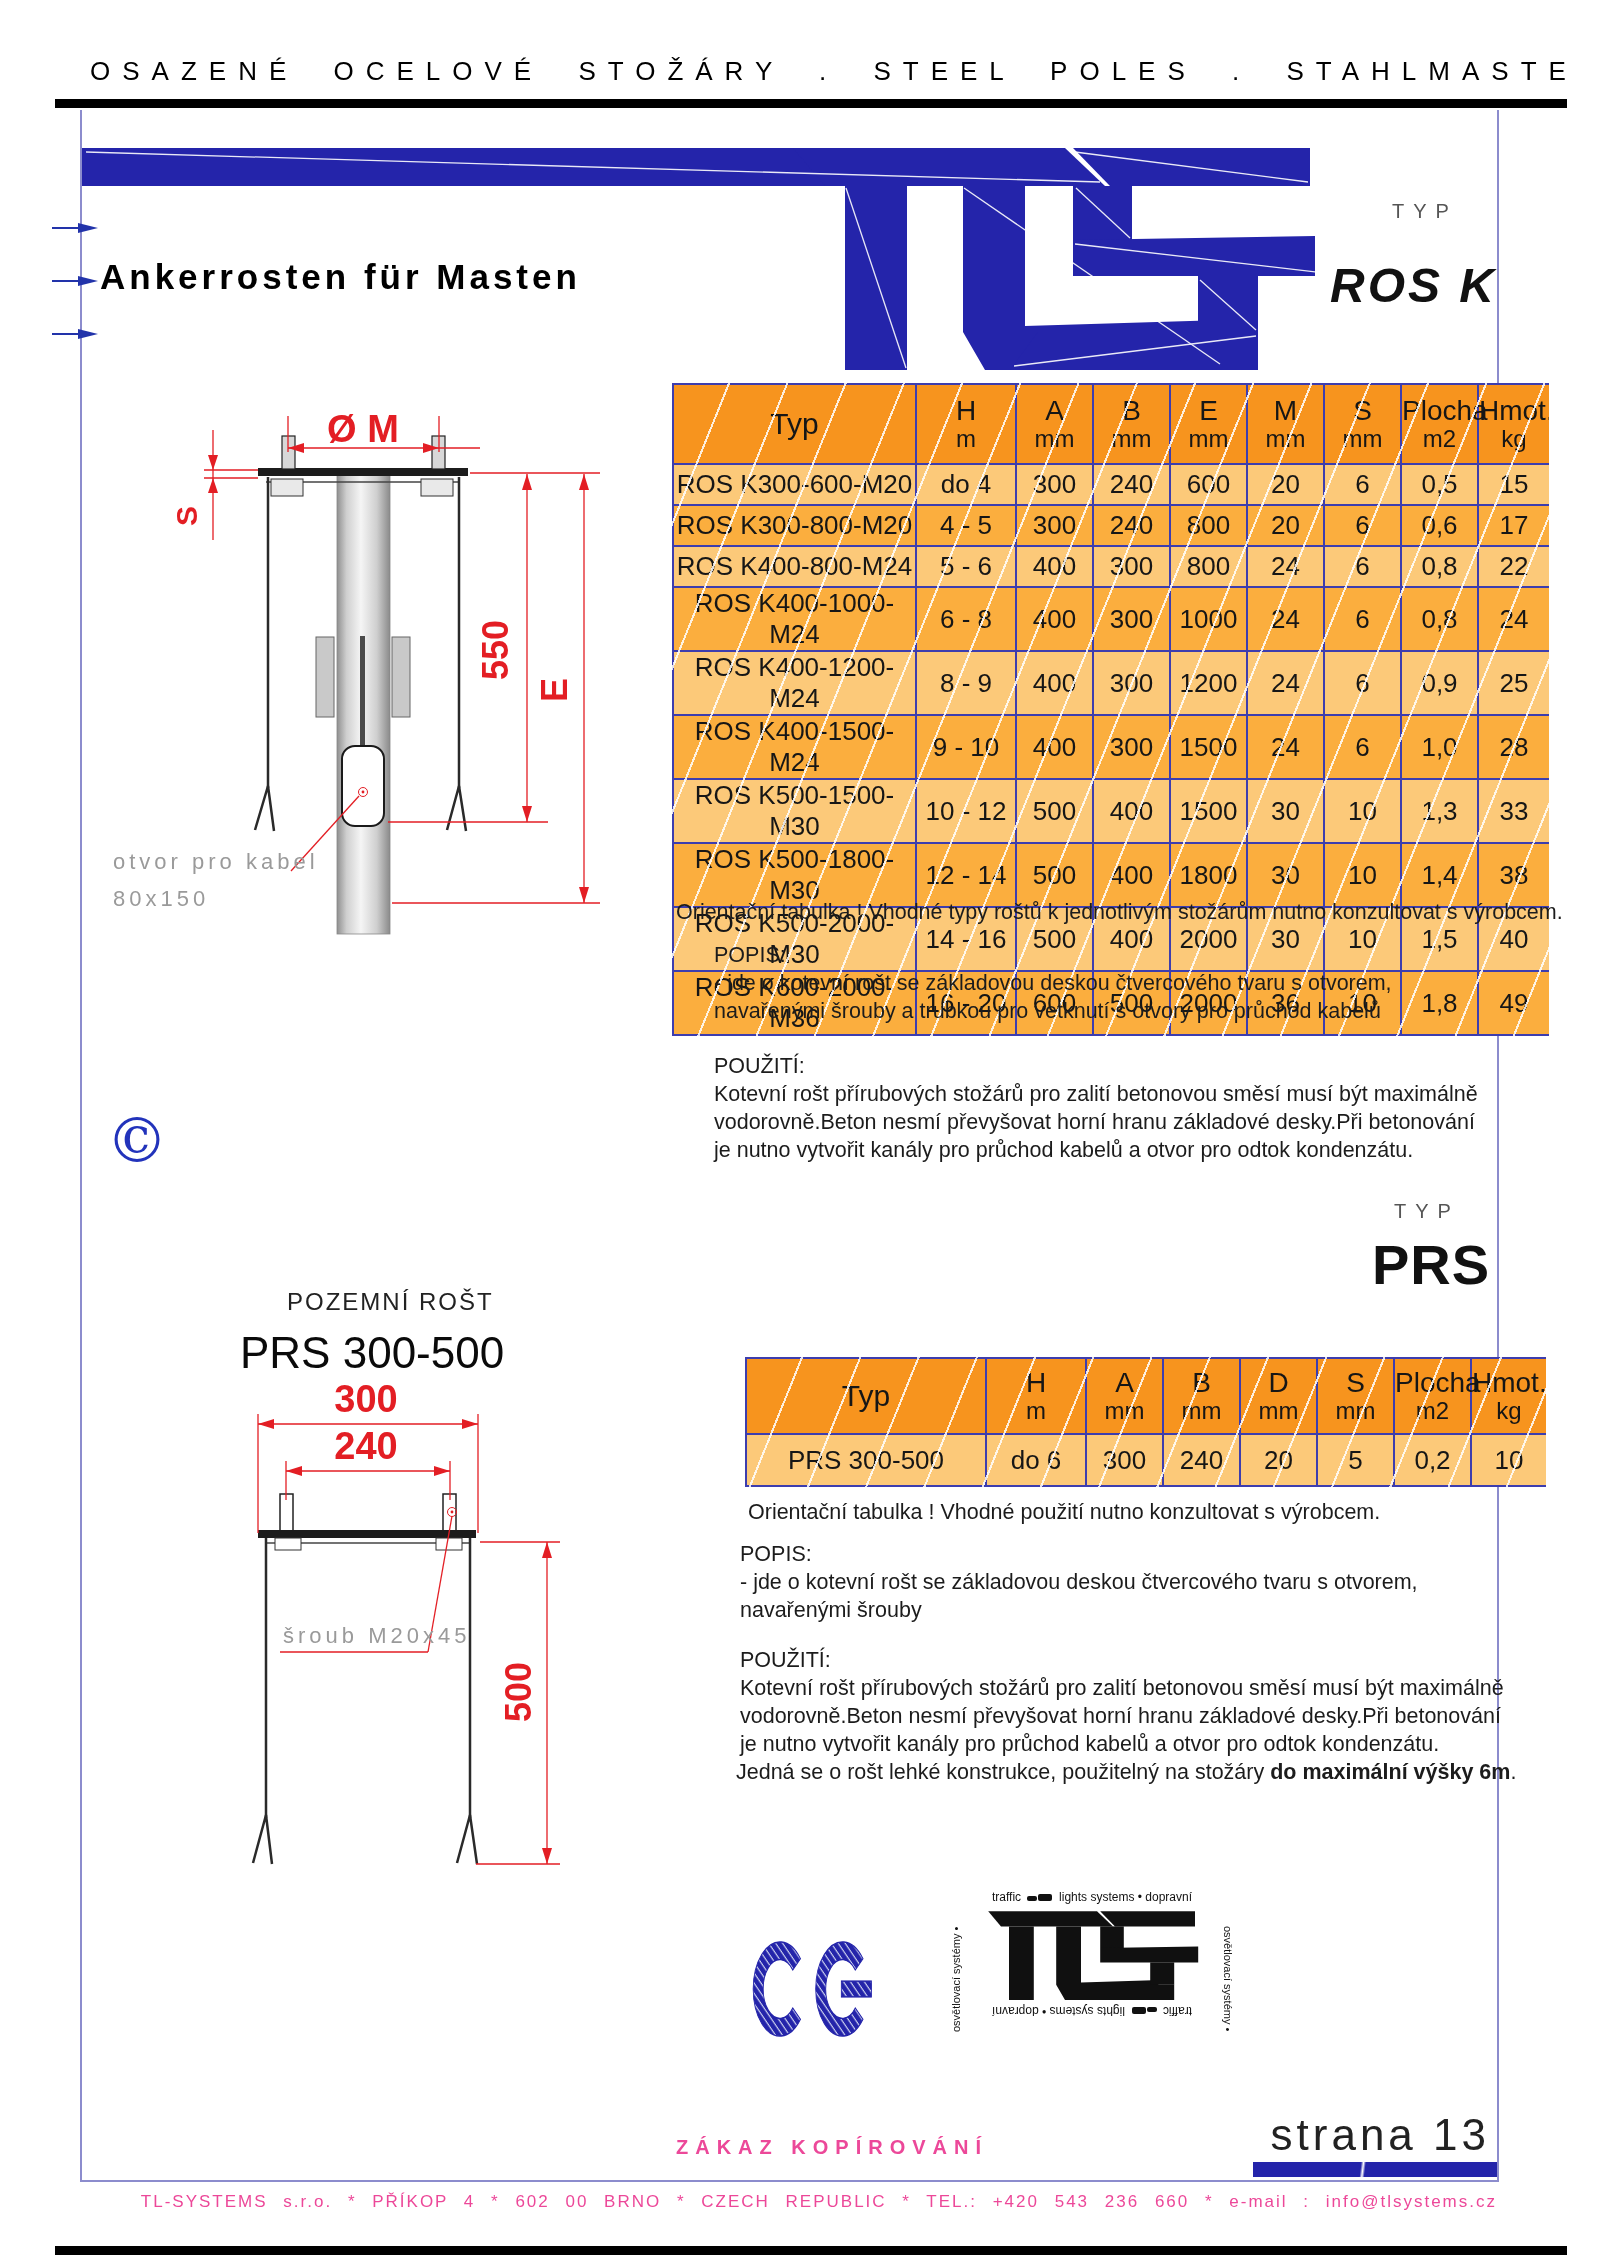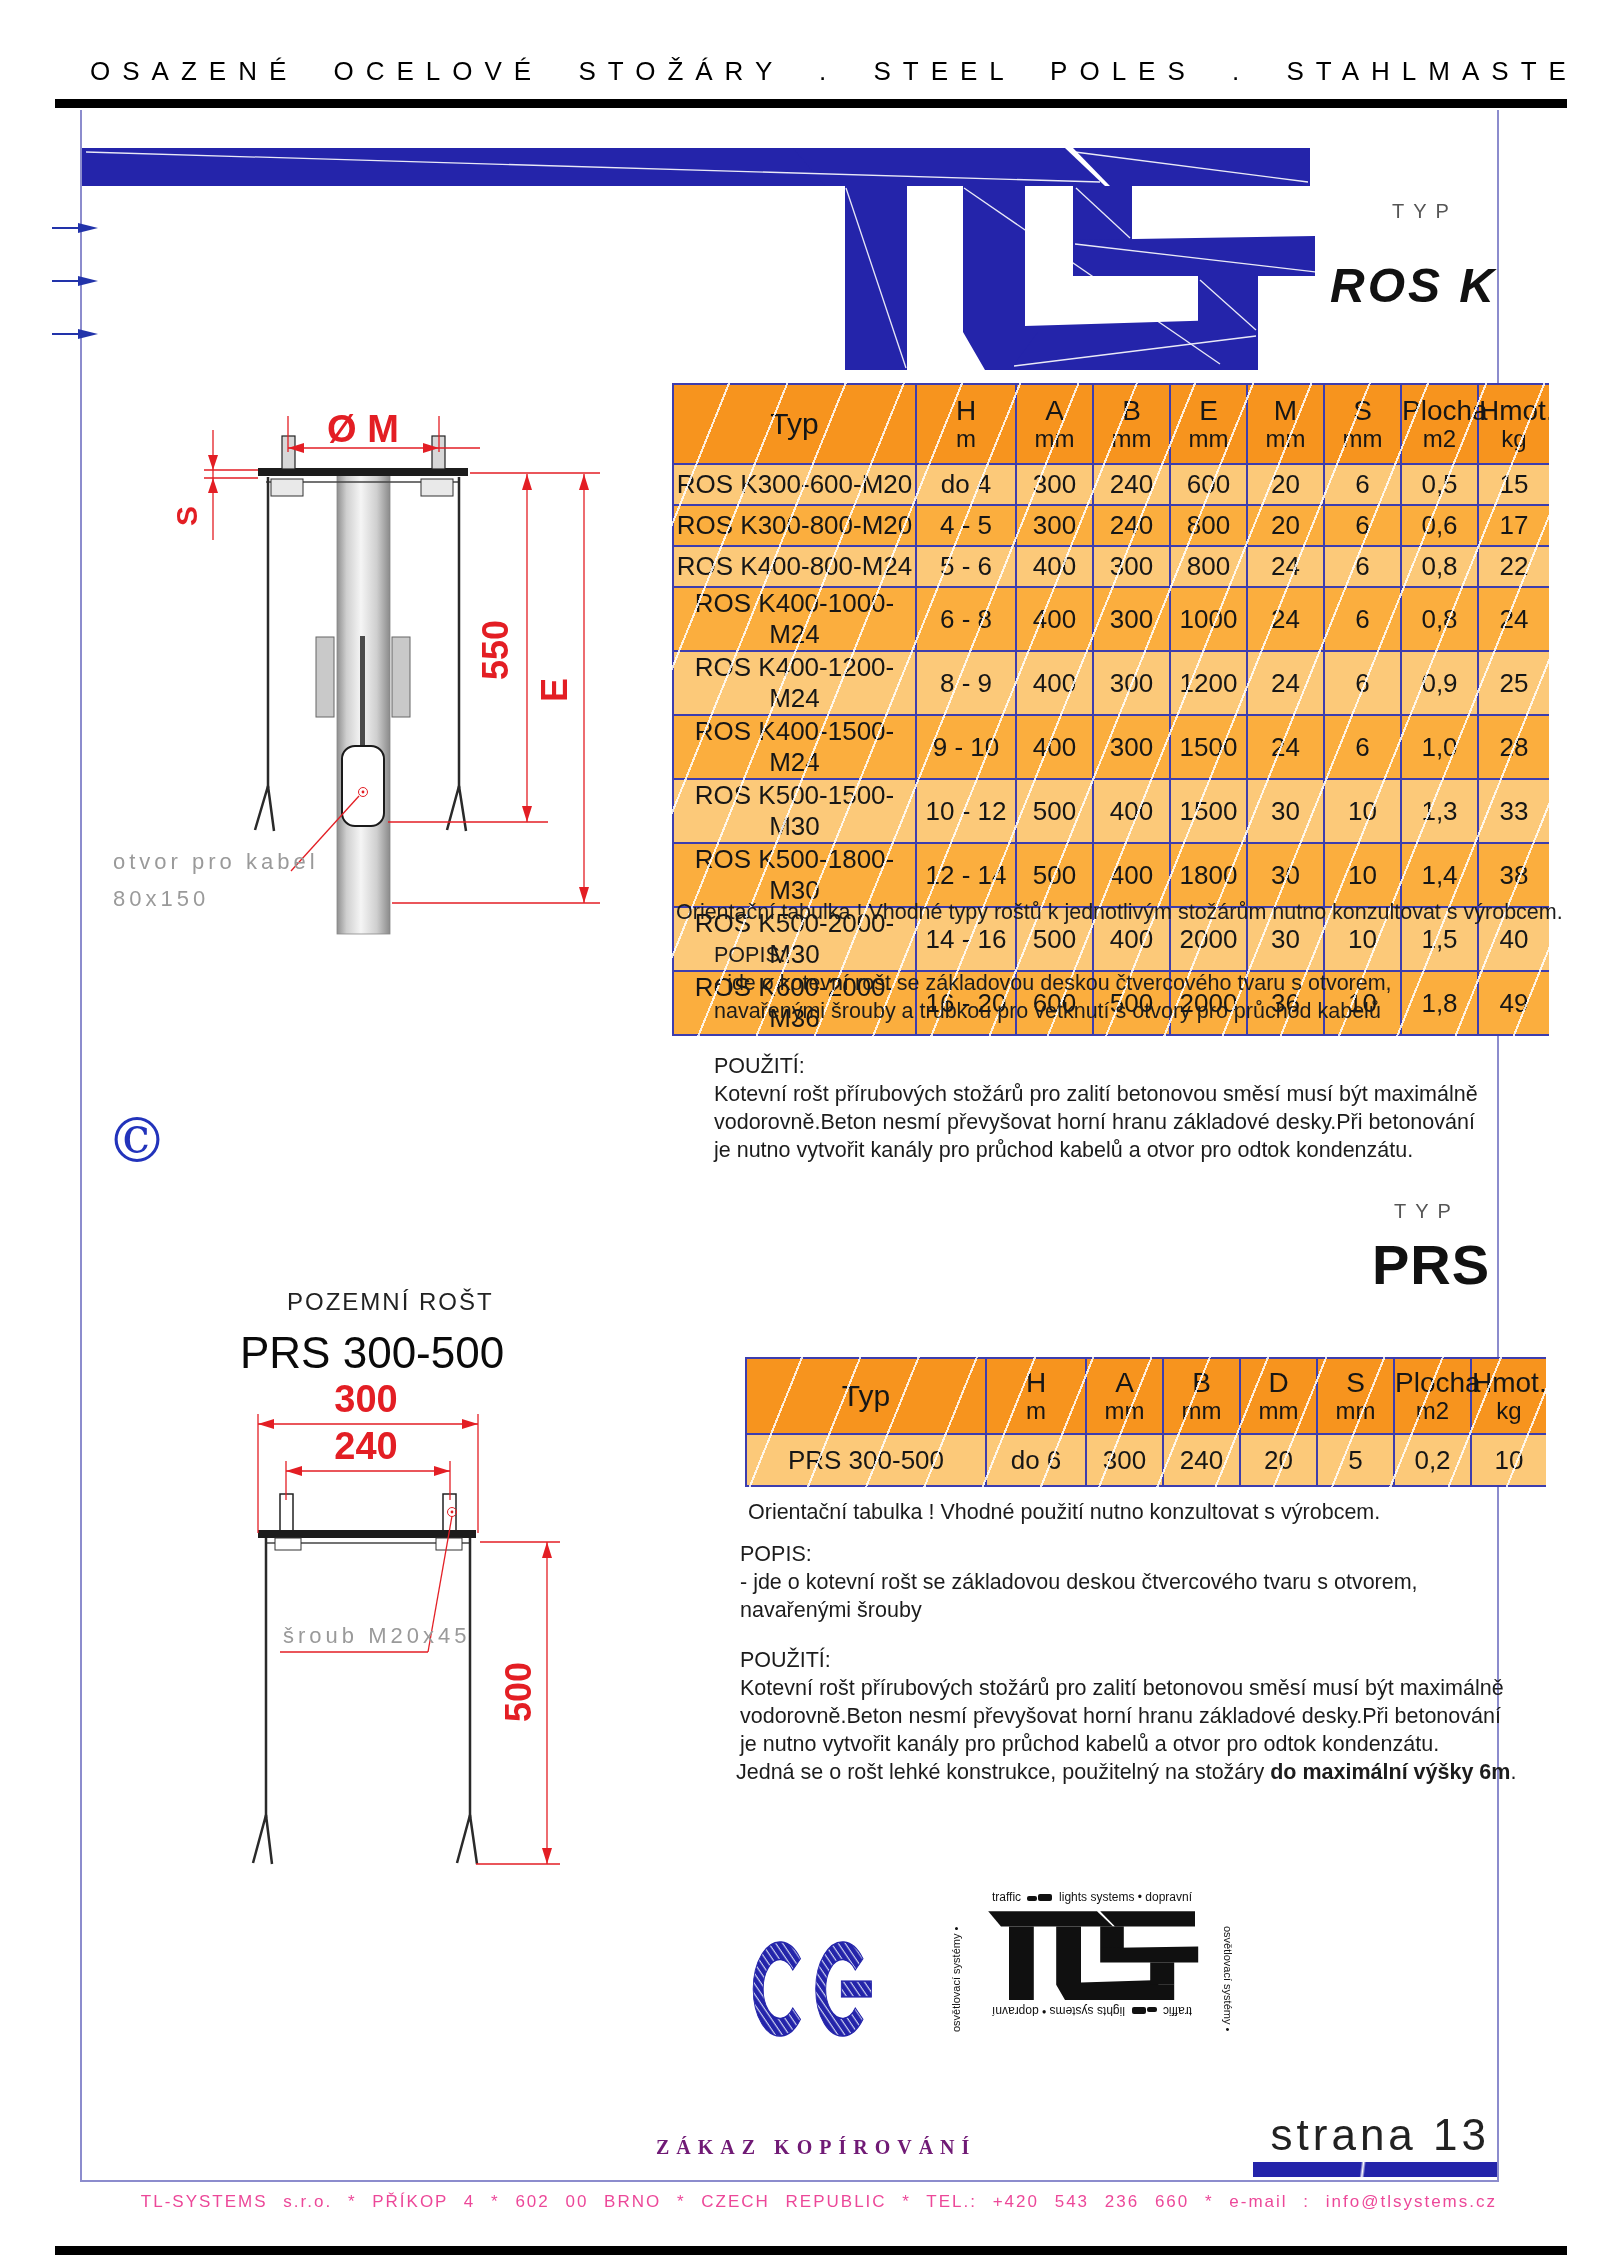--- a/index.html
+++ b/index.html
@@ -61,21 +61,21 @@
   .prs-title{left:240px;top:1328px;font-size:44px;color:#0a0a0a;}
 
   .note2{left:748px;top:1498px;}
   .popis2-label{left:740px;top:1540px;}
   .popis2-lines{left:740px;top:1568px;width:840px;}
   .pouziti2-label{left:740px;top:1646px;}
   .pouziti2-text{left:740px;top:1674px;width:840px;}
   .final-line{left:736px;top:1758px;width:830px;}
 
   
-  .zakaz{left:656px;top:2136px;font-size:20px;font-weight:700;letter-spacing:7px;color:#701a75;white-space:nowrap;font-family:Liberation Serif, serif;}
+  .zakaz{left:676px;top:2136px;font-size:20px;font-weight:700;letter-spacing:7px;color:#ec4899;white-space:nowrap;}
   .strana{left:1150px;top:2110px;width:340px;text-align:right;font-size:44px;letter-spacing:4px;color:#222;}
   .strana-bar{left:1253px;top:2162px;width:244px;height:15px;
       background:linear-gradient(97deg,#2424aa 0 44%,rgba(255,255,255,.9) 45%,#2424aa 46%);}
   .footer{left:80px;top:2192px;width:1417px;text-align:right;font-size:17px;color:#ec4899;
           letter-spacing:2px;word-spacing:9px;white-space:nowrap;}
 
   
   .badge{left:966px;top:1890px;width:252px;height:178px;}
   .badge-row{display:flex;align-items:center;justify-content:center;gap:6px;font-size:12px;color:#111;white-space:nowrap;}
   .badge-bottom{transform:rotate(180deg);margin-top:2px;}
@@ -132,20 +132,21 @@
       <polygon points="26,1 46,6 26,11" fill="#2233aa"></polygon>
     </svg>
   <svg class="abs title-arrow a2" viewBox="0 0 46 12">
     <line x1="0" y1="6" x2="28" y2="6" stroke="#2233aa" stroke-width="2"></line>
       <polygon points="26,1 46,6 26,11" fill="#2233aa"></polygon>
     </svg>
   <svg class="abs title-arrow a3" viewBox="0 0 46 12">
     <line x1="0" y1="6" x2="28" y2="6" stroke="#2233aa" stroke-width="2"></line>
       <polygon points="26,1 46,6 26,11" fill="#2233aa"></polygon>
     </svg>
+  <div class="abs title-line t2">Ankerrosten für Masten</div>
 
   <div class="abs typ-label typ1">TYP</div>
   <div class="abs ros-k">ROS K</div>
   <div class="abs typ-label typ2">TYP</div>
   <div class="abs prs-big">PRS</div>
 
   <svg class="abs" style="left:95px;top:395px" width="560" height="540" viewBox="95 395 560 540">
     <defs>
       <linearGradient id="poleg" x1="0" y1="0" x2="1" y2="0">
         <stop offset="0" stop-color="#8f8f8f"></stop>

